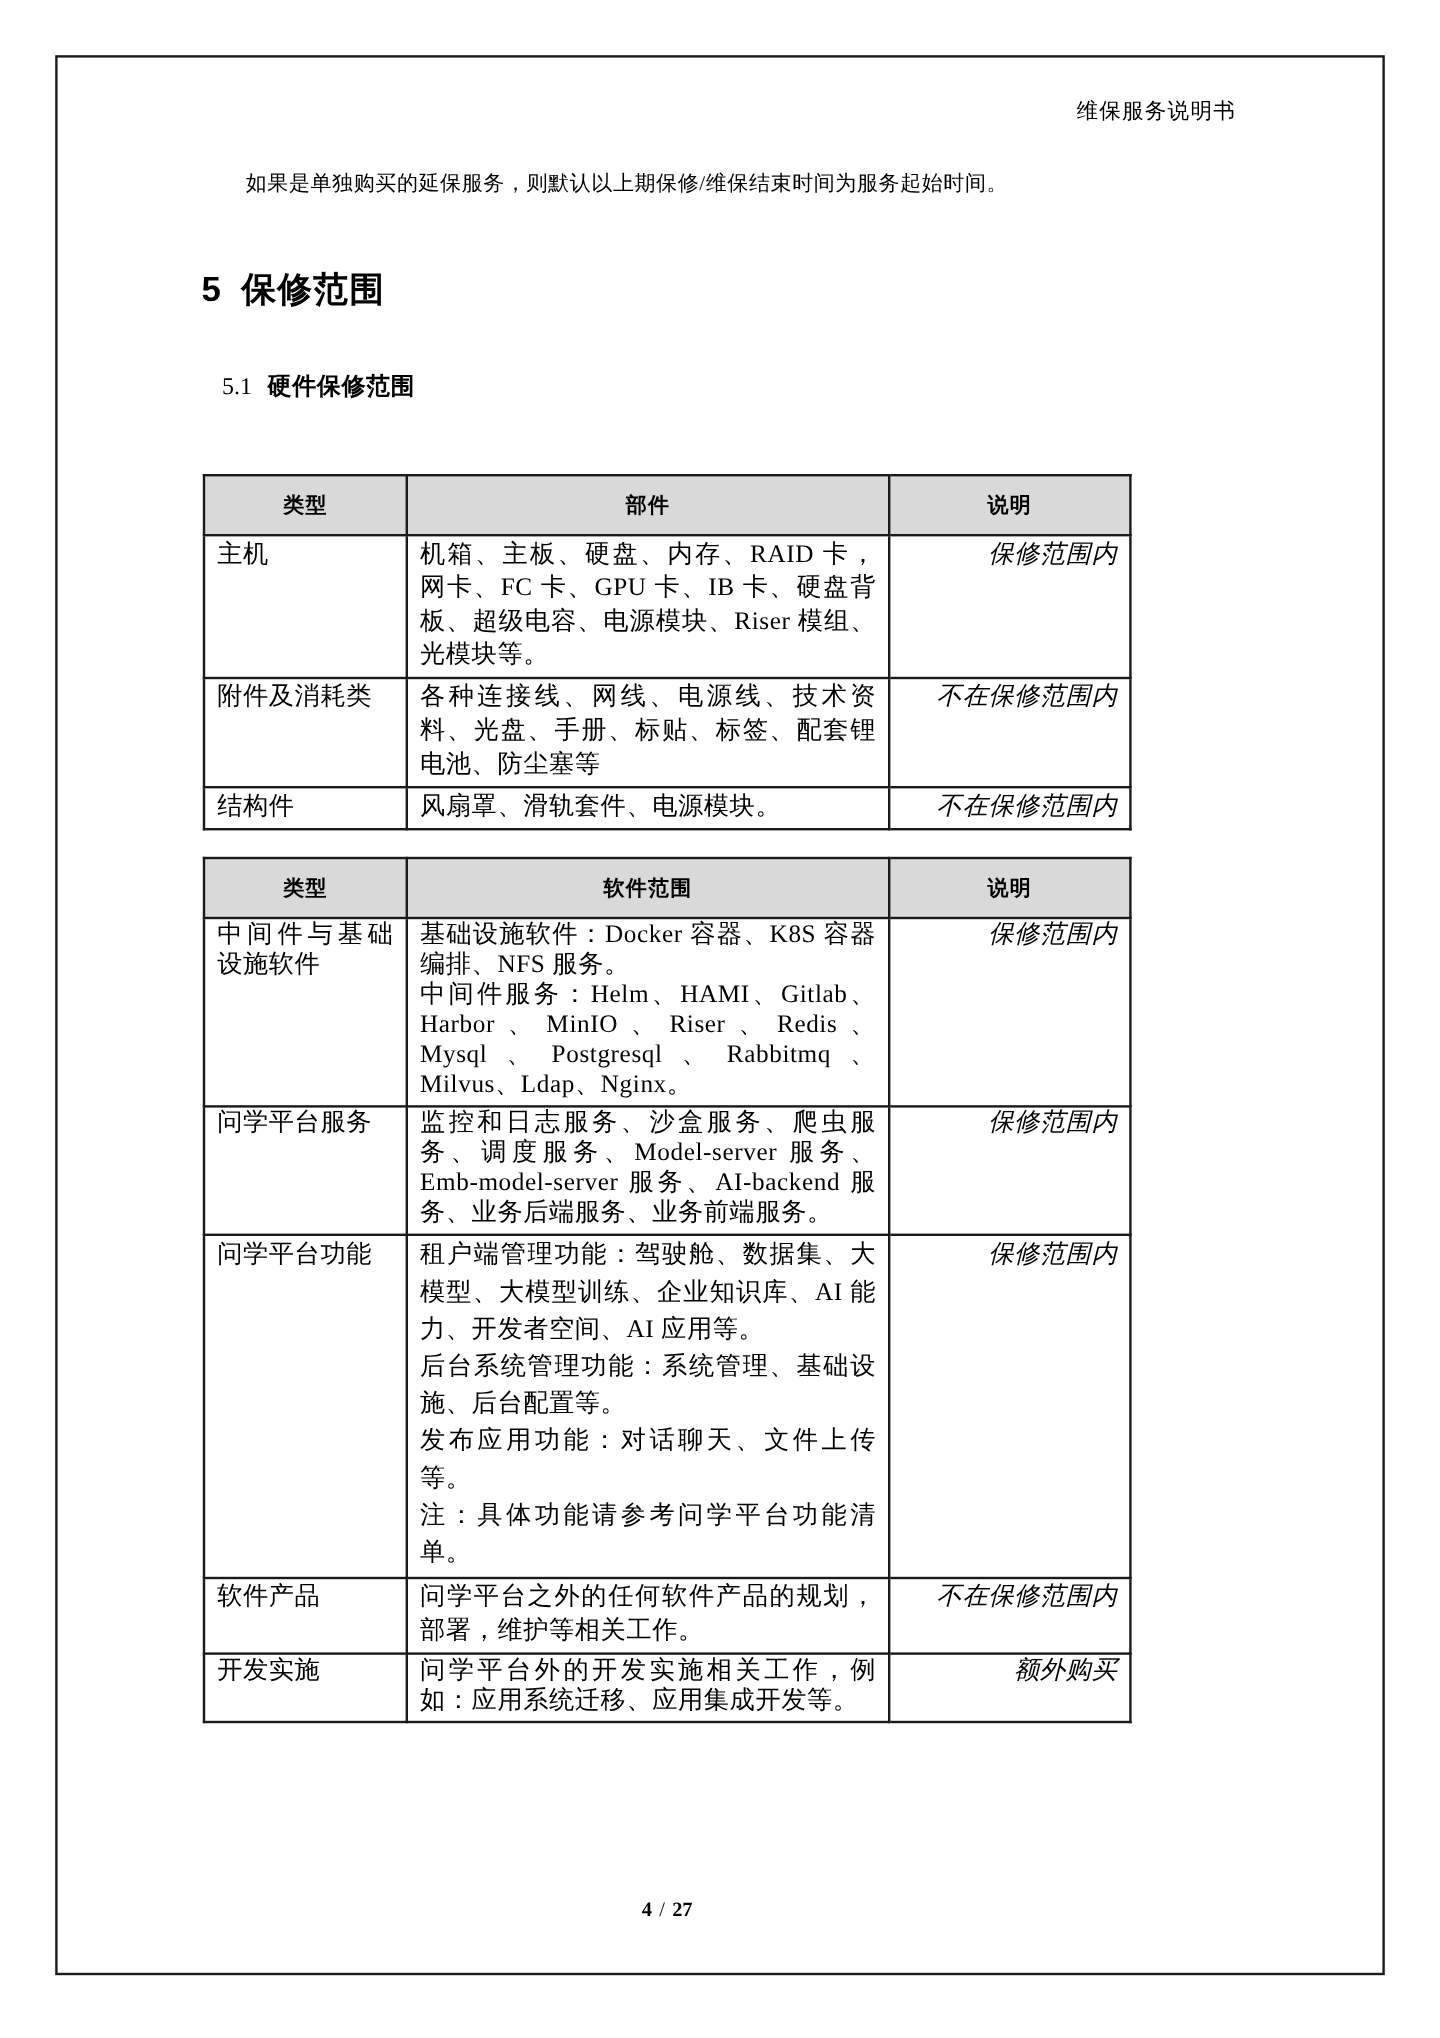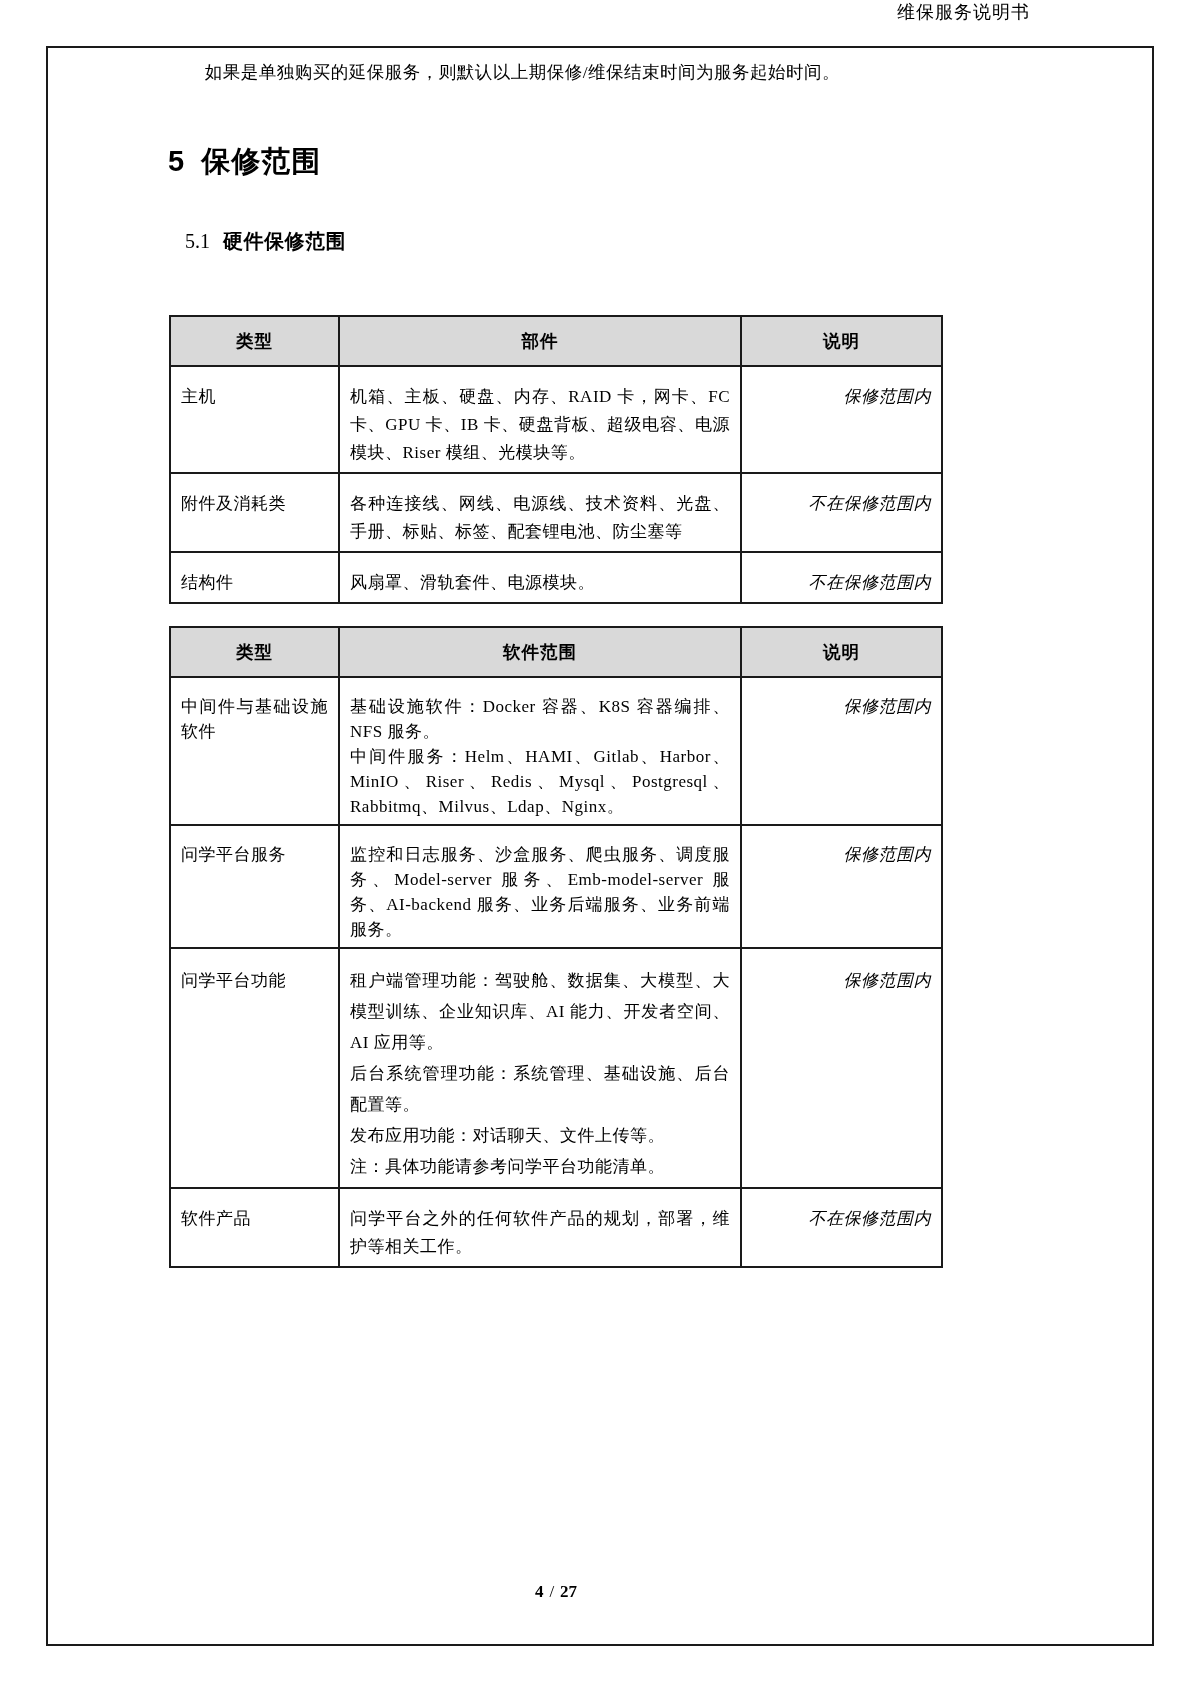--- a/index.html
+++ b/index.html
@@ -23,20 +23,21 @@
     border: 2px solid var(--border-color);
     pointer-events: none;
   }
   .content {
     position: absolute;
     left: 168px;
     top: 0;
     width: 862px;
   }
   .doc-header {
+    margin-top: 80px;
     text-align: right;
     font-size: 18px;
     letter-spacing: 1px;
   }
   .intro {
     margin-top: 36px;
     font-size: 17.5px;
     line-height: 24px;
     text-indent: 2.1em;
     letter-spacing: 0.5px;
@@ -84,22 +85,22 @@
     text-align: center;
     vertical-align: middle;
     font-family: "Liberation Sans", "DejaVu Sans", sans-serif;
     font-weight: bold;
     font-size: 17.5px;
     letter-spacing: 1px;
   }
   table.warranty-table td {
     border: 2px solid var(--border-color);
     vertical-align: top;
-    padding: 16px 10px 5px 10px;
-    font-size: 17px;
+    padding: 0 10px 5px 10px;
+    font-size: 21px;
     letter-spacing: 0.5px;
   }
   td.col-scope { text-align: justify; }
   td.col-type  { text-align: justify; }
   td.col-note  { text-align: right; font-style: italic; }
   tr.lh-28 td { line-height: 28px; }
   tr.lh-25 td { line-height: 25px; }
   tr.lh-31 td { line-height: 31px; }
   .page-footer {
     position: absolute;
@@ -211,20 +212,27 @@
           </td>
           <td class="col-note">保修范围内</td>
         </tr>
         <tr class="lh-28">
           <td class="col-type">软件产品</td>
           <td class="col-scope">
             <div class="cell-line">问学平台之外的任何软件产品的规划，部署，维护等相关工作。</div>
           </td>
           <td class="col-note">不在保修范围内</td>
         </tr>
+        <tr class="lh-25">
+          <td class="col-type">开发实施</td>
+          <td class="col-scope">
+            <div class="cell-line">问学平台外的开发实施相关工作，例如：应用系统迁移、应用集成开发等。</div>
+          </td>
+          <td class="col-note">额外购买</td>
+        </tr>
       </tbody>
   </table>
 
 </div>
 
 <div class="page-footer">
   <span>4</span><span class="sep">/</span><span>27</span>
 </div>
 
 </body></html>

